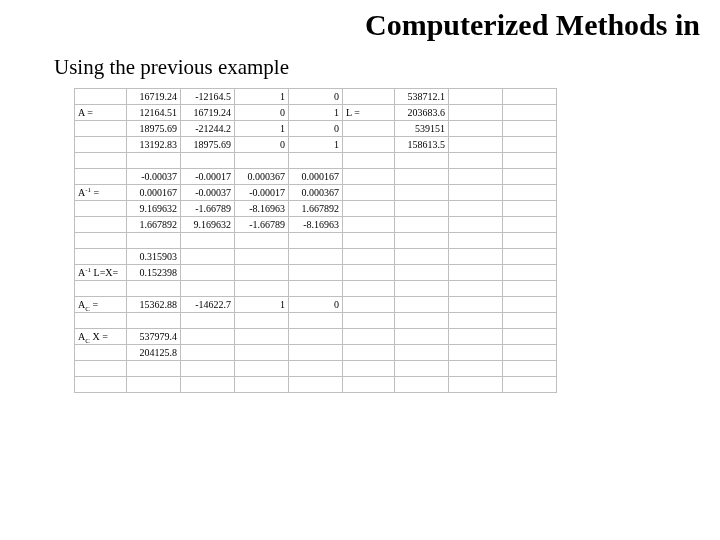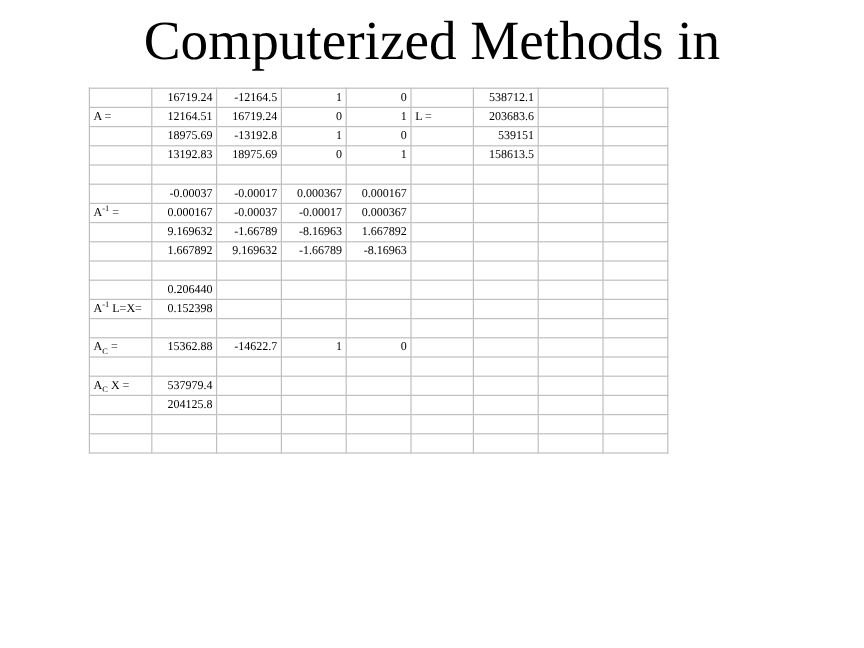--- a/index.html
+++ b/index.html
@@ -11,25 +11,25 @@
     font-family: "Times New Roman", Times, serif;
     color: #000;
   }
   .slide {
     width: 720px;
     height: 540px;
     box-sizing: border-box;
     padding: 8px 20px 10px 20px;
   }
   .title {
-    font-size: 46px;
-    text-align: center;
+    font-size: 30px;
+    text-align: right;
     line-height: 1.15;
     margin: 0 0 12px 0;
-    font-weight: normal;
+    font-weight: bold;
   }
   .subtitle {
     font-size: 21px;
     margin: 0 0 8px 34px;
     font-weight: normal;
   }
   .table-wrap {
     margin-left: 54px;
     margin-right: 20px;
   }
@@ -64,20 +64,21 @@
     line-height: 0;
   }
 </style>
 </head>
 <body>
 
 <div class="slide">
   <h1 class="title">
     <span>Computerized Methods in</span><br>
   </h1>
+  <div class="subtitle">Using the previous example</div>
 
   <div class="table-wrap">
     <table>
       <colgroup>
         <col class="labelcol">
           <col class="datacol">
           <col class="datacol">
           <col class="datacol">
           <col class="datacol">
         <col class="labelcol">
@@ -106,21 +107,21 @@
         <td>0</td>
         <td>1</td>
         <td class="lab">L =</td>
         <td>203683.6</td>
         <td></td>
         <td></td>
       </tr>
       <tr>
         <td class="lab"></td>
         <td>18975.69</td>
-        <td>-13192.8</td>
+        <td>-21244.2</td>
         <td>1</td>
         <td>0</td>
         <td class="lab"></td>
         <td>539151</td>
         <td></td>
         <td></td>
       </tr>
       <tr>
         <td class="lab"></td>
         <td>13192.83</td>
@@ -197,21 +198,21 @@
         <td></td>
         <td></td>
         <td class="lab"></td>
         <td></td>
         <td></td>
         <td></td>
       </tr>
 
       <tr>
         <td class="lab"></td>
-        <td>0.206440</td>
+        <td>0.315903</td>
         <td></td>
         <td></td>
         <td></td>
         <td class="lab"></td>
         <td></td>
         <td></td>
         <td></td>
       </tr>
       <tr>
         <td class="lab"><span>A</span><span class="sup">-1</span><span> L=X=</span></td>

